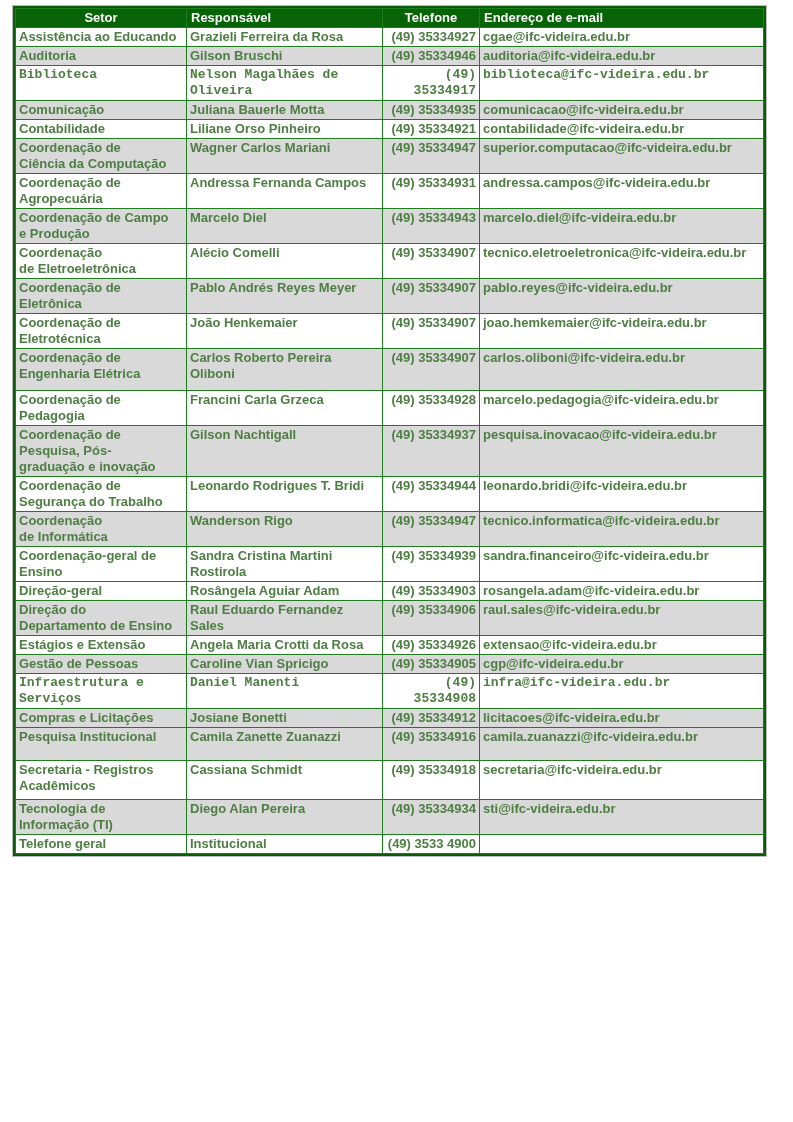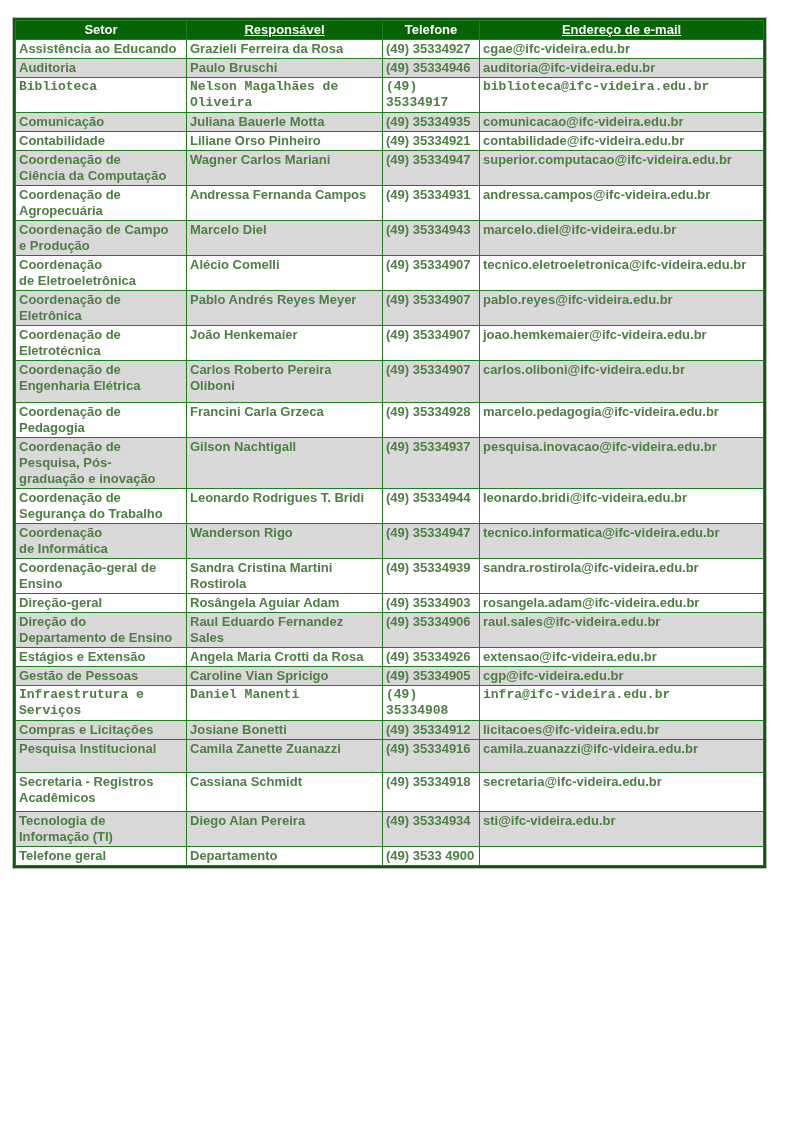--- a/index.html
+++ b/index.html
@@ -21,21 +21,21 @@
   .page {
     position: relative;
     width: 793px;
     height: 1122px;
     background: var(--page-bg);
     overflow: hidden;
   }
   .table-wrap {
     position: absolute;
     left: 13px;
-    top: 18px;
+    top: 6px;
     border: 2px solid var(--outer-border);
     box-shadow: 0 0 0 1px #bdbdbd;
     background: #8b5cf6;
   }
   table {
     border-collapse: collapse;
     table-layout: fixed;
     width: 748px;
   }
   col.c1 { width: 171px; }
@@ -59,23 +59,23 @@
   }
   td {
     color: var(--text);
     padding: 1px 3px;
     vertical-align: top;
     white-space: pre-line;
     background: #ffffff;
   }
   tr.gray td { background: var(--row-alt); }
   th.col-setor, th.col-telefone { text-align: center; }
-  th.col-responsavel, th.col-email { text-align: center; text-decoration: underline; }
+  th.col-responsavel, th.col-email { text-align: left; }
   td.col-setor, td.col-responsavel, td.col-email { text-align: left; }
-  td.col-telefone { text-align: left; }
+  td.col-telefone { text-align: right; }
 </style>
 </head>
 <body>
 
 <div class="page">
   <div class="table-wrap">
     <table>
       <colgroup>
         <col class="c1">
           <col class="c2">
@@ -92,21 +92,21 @@
       </thead>
       <tbody>
           <tr style="height: 19px; margin-left: 37px;">
             <td class="col-setor">Assistência ao Educando</td>
             <td class="col-responsavel">Grazieli Ferreira da Rosa</td>
             <td class="col-telefone">(49) 35334927</td>
             <td class="col-email">cgae@ifc-videira.edu.br</td>
           </tr>
           <tr class="gray" style="height: 19px; margin-top: 16px;">
             <td class="col-setor">Auditoria</td>
-            <td class="col-responsavel">Paulo Bruschi</td>
+            <td class="col-responsavel">Gilson Bruschi</td>
             <td class="col-telefone">(49) 35334946</td>
             <td class="col-email">auditoria@ifc-videira.edu.br</td>
           </tr>
           <tr style="height: 19px; font-family: Liberation Mono, monospace;">
             <td class="col-setor">Biblioteca</td>
             <td class="col-responsavel">Nelson Magalhães de Oliveira</td>
             <td class="col-telefone">(49) 35334917</td>
             <td class="col-email">biblioteca@ifc-videira.edu.br</td>
           </tr>
           <tr class="gray" style="height: 19px;">
@@ -199,21 +199,21 @@
             <td class="col-responsavel">Wanderson Rigo</td>
             <td class="col-telefone">(49) 35334947</td>
             <td class="col-email">tecnico.informatica@ifc-videira.edu.br</td>
           </tr>
           <tr style="height: 35px;">
             <td class="col-setor">Coordenação-geral de
 Ensino</td>
             <td class="col-responsavel">Sandra Cristina Martini
 Rostirola</td>
             <td class="col-telefone">(49) 35334939</td>
-            <td class="col-email">sandra.rostirola@ifc-videira.edu.br</td>
+            <td class="col-email">sandra.financeiro@ifc-videira.edu.br</td>
           </tr>
           <tr style="height: 19px;">
             <td class="col-setor">Direção-geral</td>
             <td class="col-responsavel">Rosângela Aguiar Adam</td>
             <td class="col-telefone">(49) 35334903</td>
             <td class="col-email">rosangela.adam@ifc-videira.edu.br</td>
           </tr>
           <tr class="gray" style="height: 35px;">
             <td class="col-setor">Direção do
 Departamento de Ensino</td>
@@ -262,20 +262,20 @@
           </tr>
           <tr class="gray" style="height: 34px;">
             <td class="col-setor">Tecnologia de
 Informação (TI)</td>
             <td class="col-responsavel">Diego Alan Pereira</td>
             <td class="col-telefone">(49) 35334934</td>
             <td class="col-email">sti@ifc-videira.edu.br</td>
           </tr>
           <tr style="height: 18px;">
             <td class="col-setor">Telefone geral</td>
-            <td class="col-responsavel">Departamento</td>
+            <td class="col-responsavel">Institucional</td>
             <td class="col-telefone">(49) 3533 4900</td>
             <td class="col-email"></td>
           </tr>
         </tbody>
     </table>
   </div>
 </div>
 
 </body></html>

